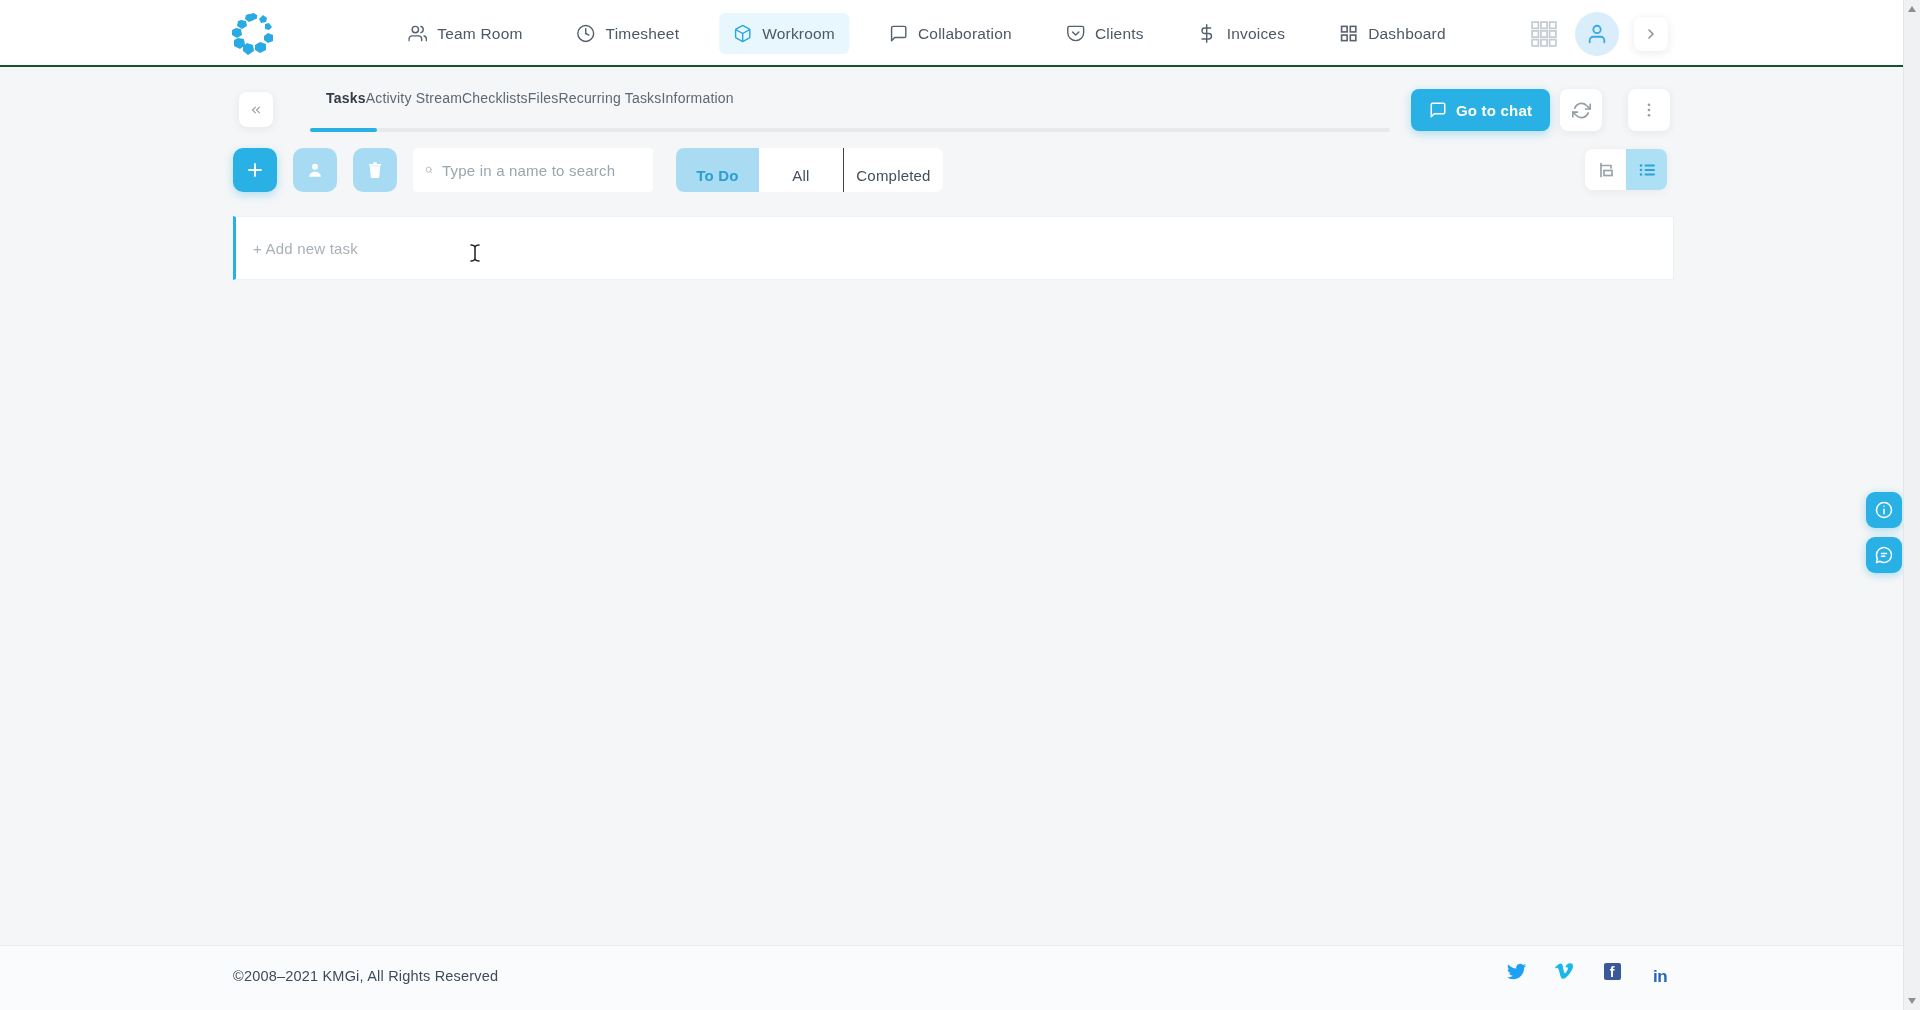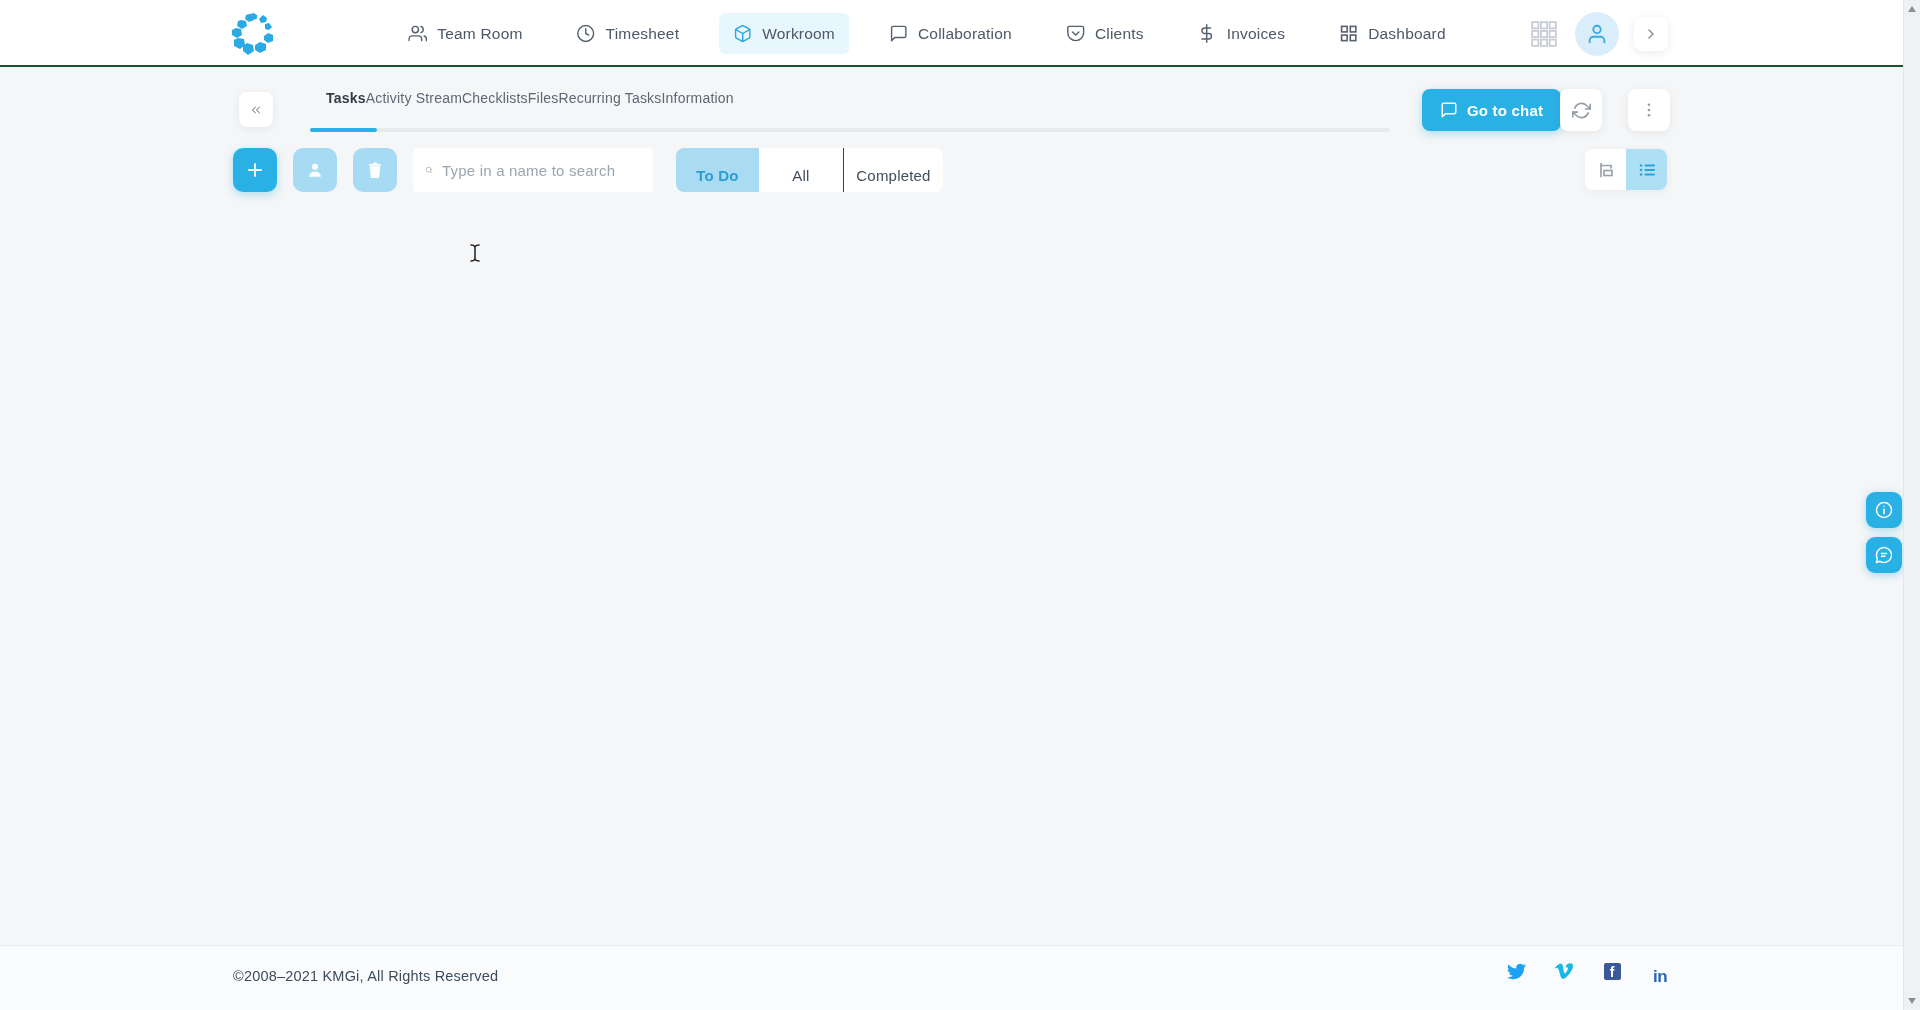--- a/index.html
+++ b/index.html
@@ -57,21 +57,20 @@
   .tab.active { color:#313c47; font-weight:700; }
   .tab-track { position:absolute; left:310px; top:128px; width:1080px; height:4px; background:#e7e9ea; border-radius:2px; }
   .tab-indicator { position:absolute; left:0; top:0; width:67px; height:4px; background:#29b1e6; border-radius:2px; }
 
   .chat-btn {
     position:absolute; left:1411px; top:89px; height:42px; padding:0 18px;
     background:#29b1e6; border:none; border-radius:8px; cursor:pointer;
     display:flex; align-items:center; gap:9px;
     color:#fff; font-family:inherit; font-size:15px; font-weight:700; letter-spacing:.2px;
     box-shadow:0 3px 10px rgba(41,177,230,.35);
-    margin-left:11px;
   }
   .icon-sq-btn {
     position:absolute; top:89px; width:42px; height:42px;
     background:#fff; border:none; border-radius:8px; cursor:pointer;
     box-shadow:0 2px 8px rgba(40,50,60,.08);
     display:flex; align-items:center; justify-content:center;
   }
   .refresh-btn { left:1560px; }
   .kebab-btn { left:1628px; }
 
@@ -353,20 +352,23 @@
         </g>
         <g fill="#2ba3d8">
           <circle cx="4" cy="5.5" r="1.3"></circle>
             <circle cx="4" cy="10" r="1.3"></circle>
             <circle cx="4" cy="14.5" r="1.3"></circle>
         </g>
       </svg>
     </div>
   </div>
 
+  <div class="add-task-row">
+    <input type="text" placeholder="+ Add new task" style="">
+  </div>
 
   <svg class="mouse-cursor" viewBox="0 0 12 20">
     <g stroke="#1c1c1c" stroke-width="1.5" stroke-linecap="round" fill="none">
       <path d="M2 2 Q4.5 2 6 3.5 Q7.5 2 10 2"></path>
       <line x1="6" y1="3.5" x2="6" y2="16.5"></line>
       <path d="M2 18 Q4.5 18 6 16.5 Q7.5 18 10 18"></path>
     </g>
   </svg>
 
   <footer class="app-footer">

